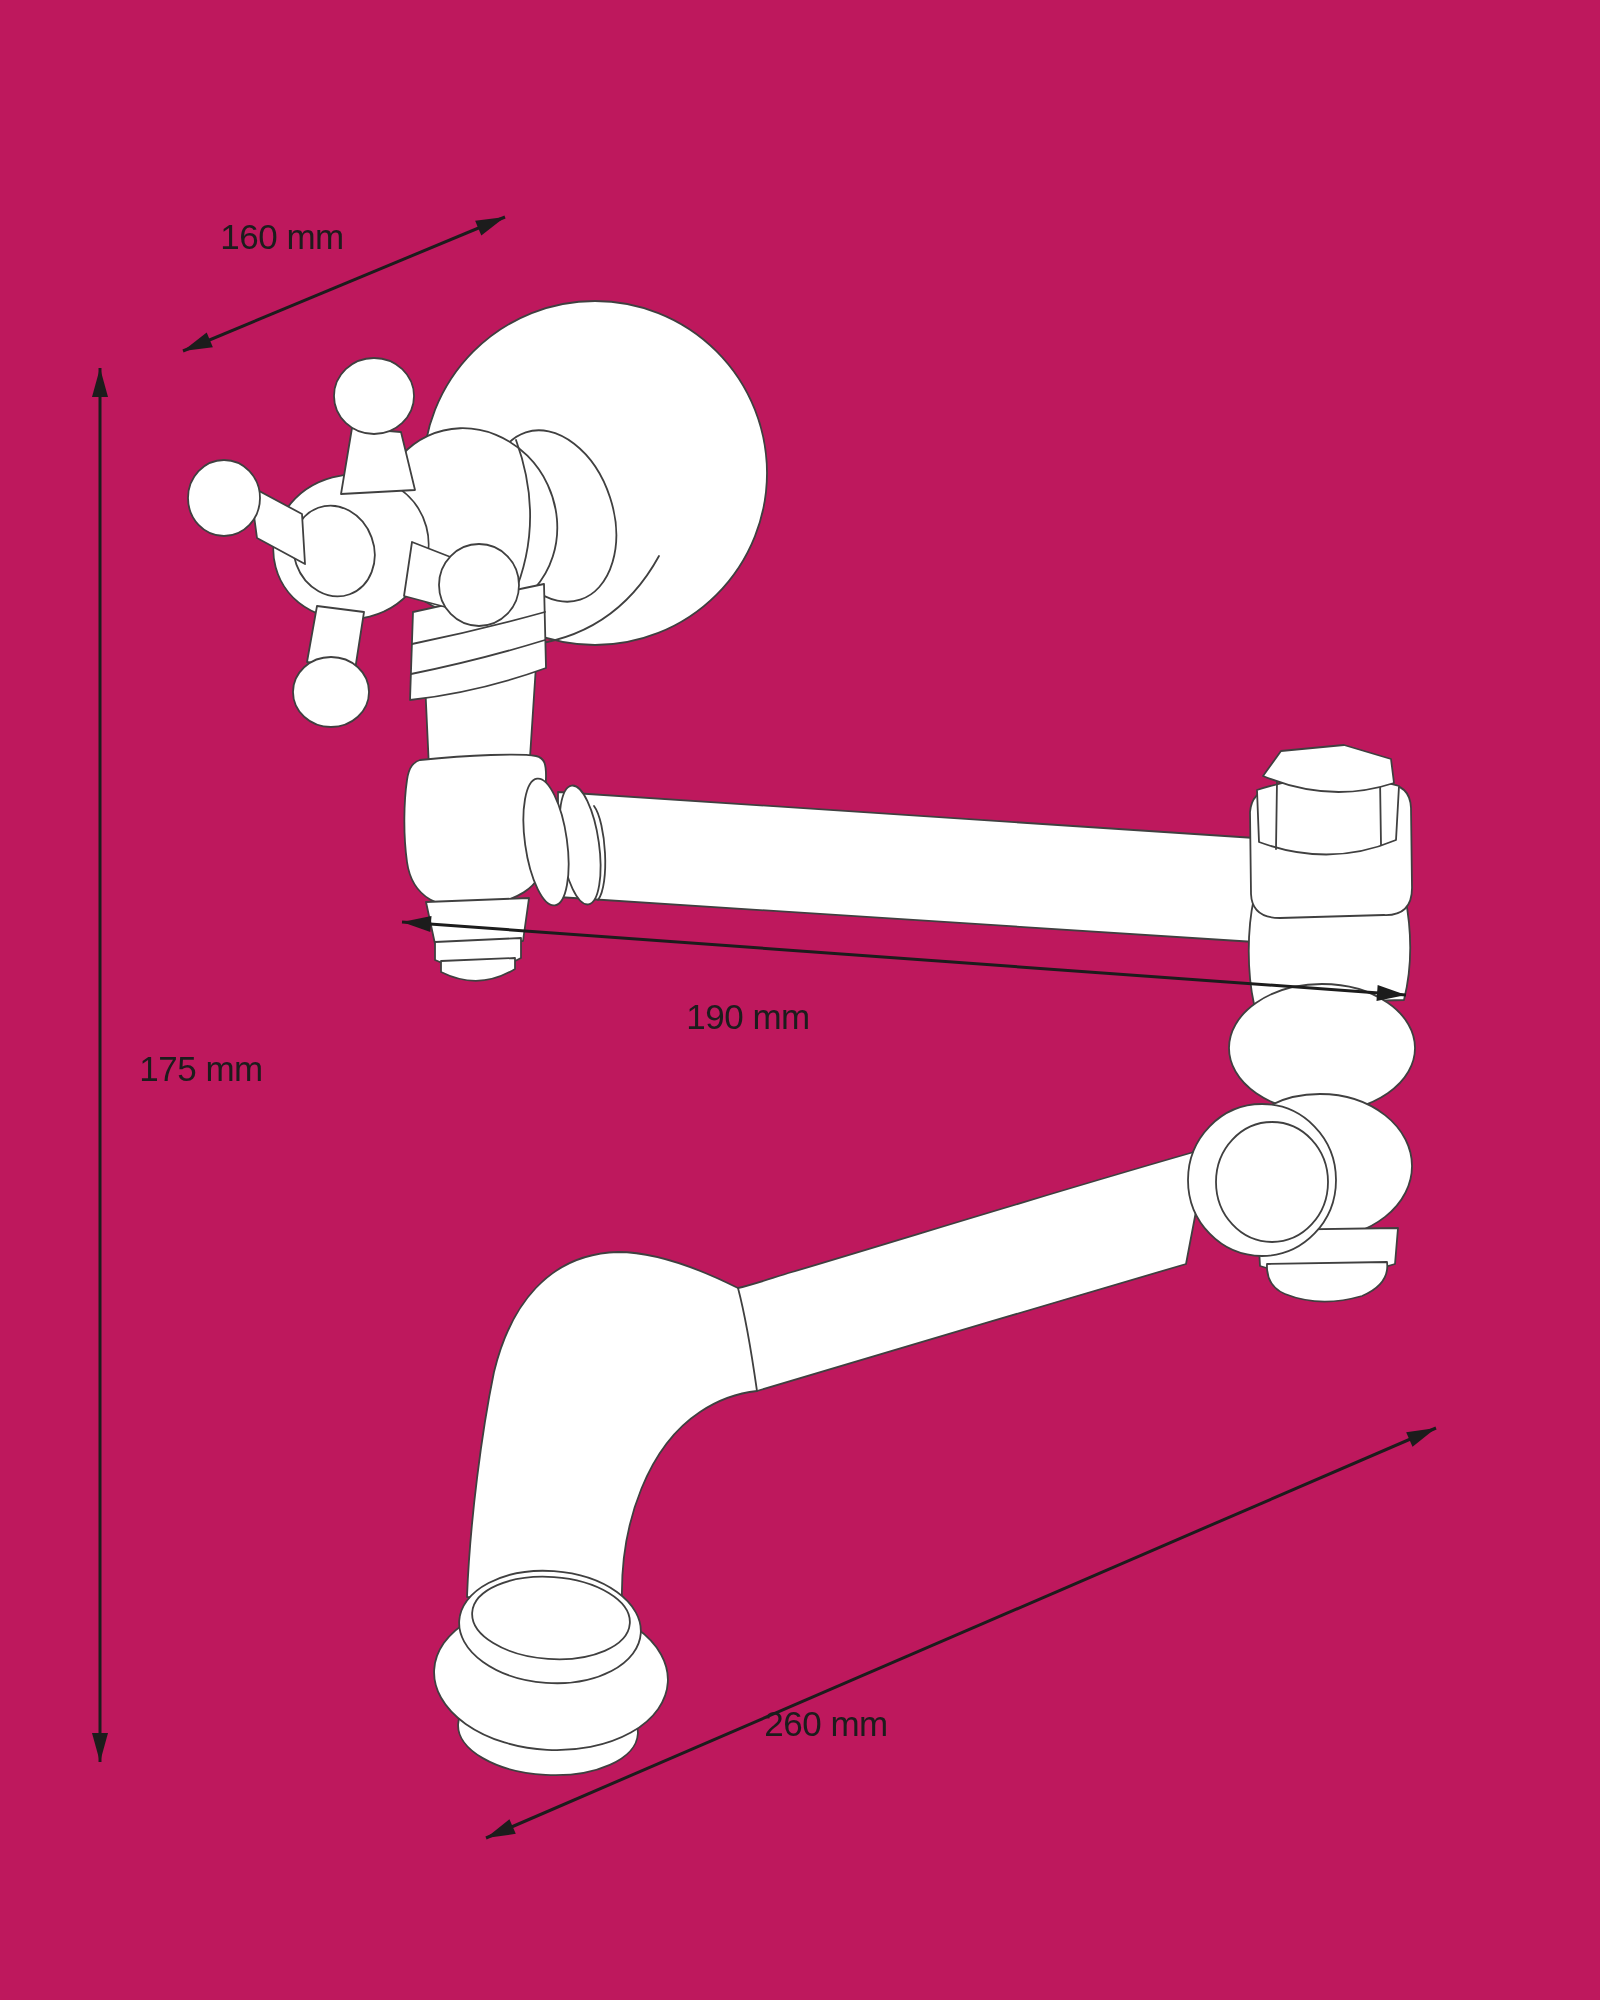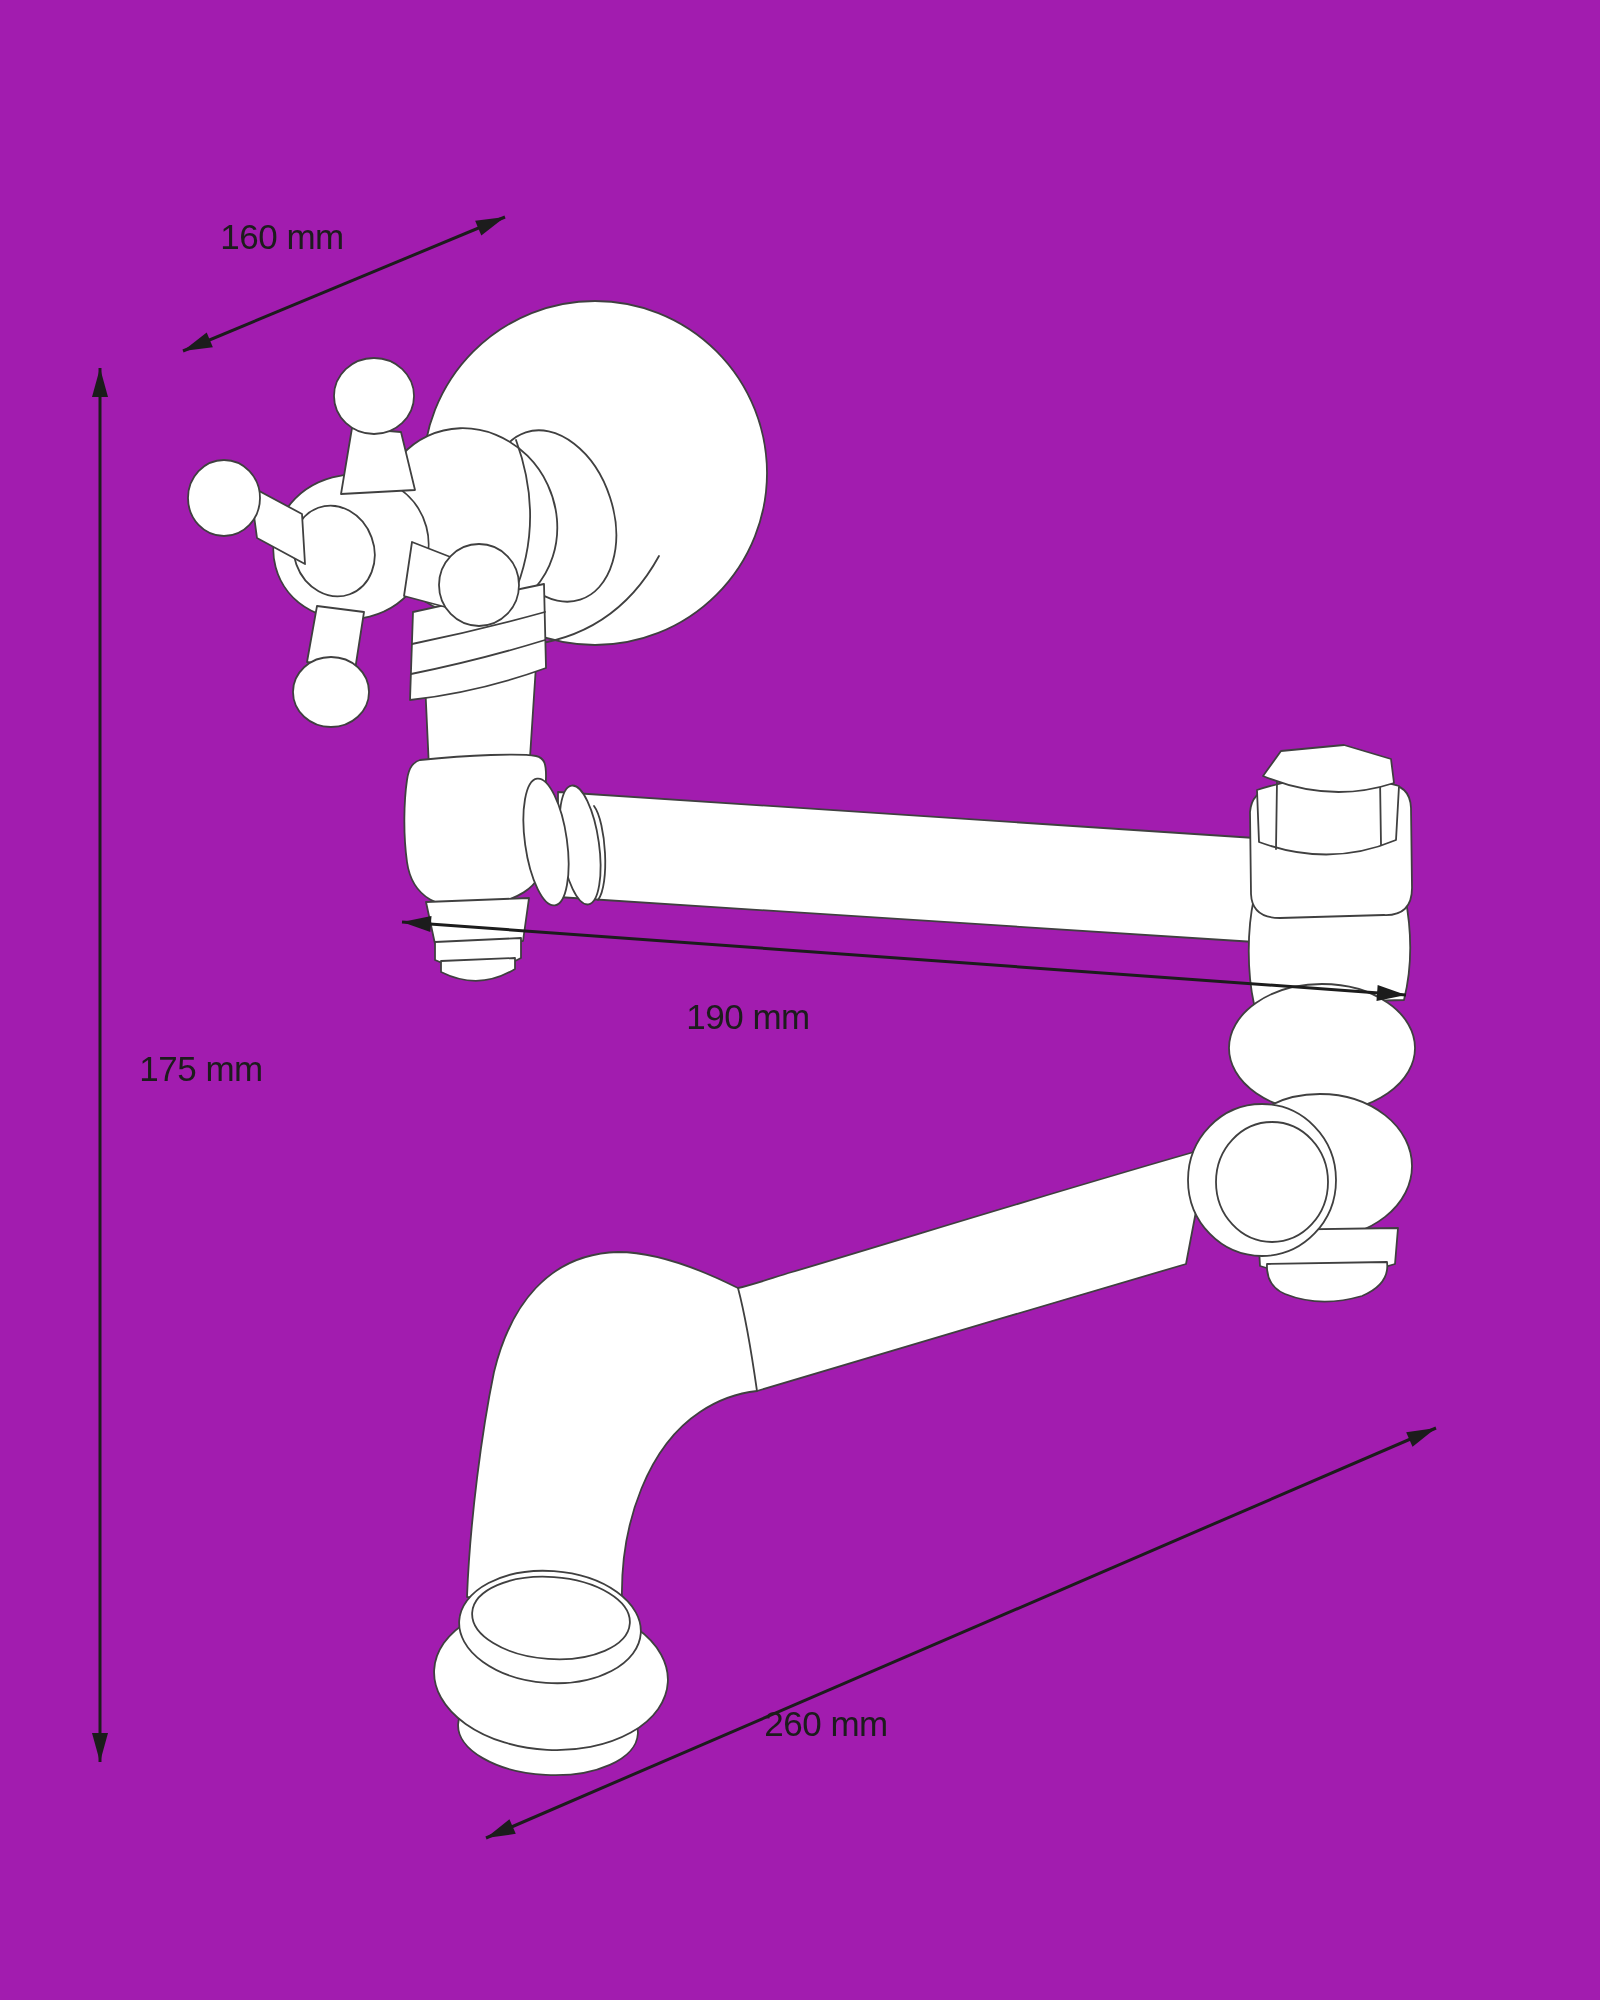--- a/index.html
+++ b/index.html
@@ -1,16 +1,16 @@
 <!DOCTYPE html>
 <html><head>
 <meta charset="utf-8">
 <style>
   html,body{margin:0;padding:0;background:#ffffff;}
-  .stage{position:relative;width:1600px;height:2000px;background:#a21caf;overflow:hidden;
+  .stage{position:relative;width:1600px;height:2000px;background:#be185d;overflow:hidden;
          font-family:"Liberation Sans", sans-serif;}
   svg{position:absolute;left:0;top:0;}
   .art{fill:#ffffff;stroke:#404040;stroke-width:1.8;stroke-linejoin:round;stroke-linecap:round;}
   .artline{fill:none;stroke:#404040;stroke-width:1.8;stroke-linejoin:round;stroke-linecap:round;}
   .dim{stroke:#1c1c1c;stroke-width:3;fill:none;}
   .dimtext{fill:#1c1c1c;font-size:35px;letter-spacing:-0.5px;font-family:"Liberation Sans",sans-serif;}
 </style>
 </head>
 <body>
 

